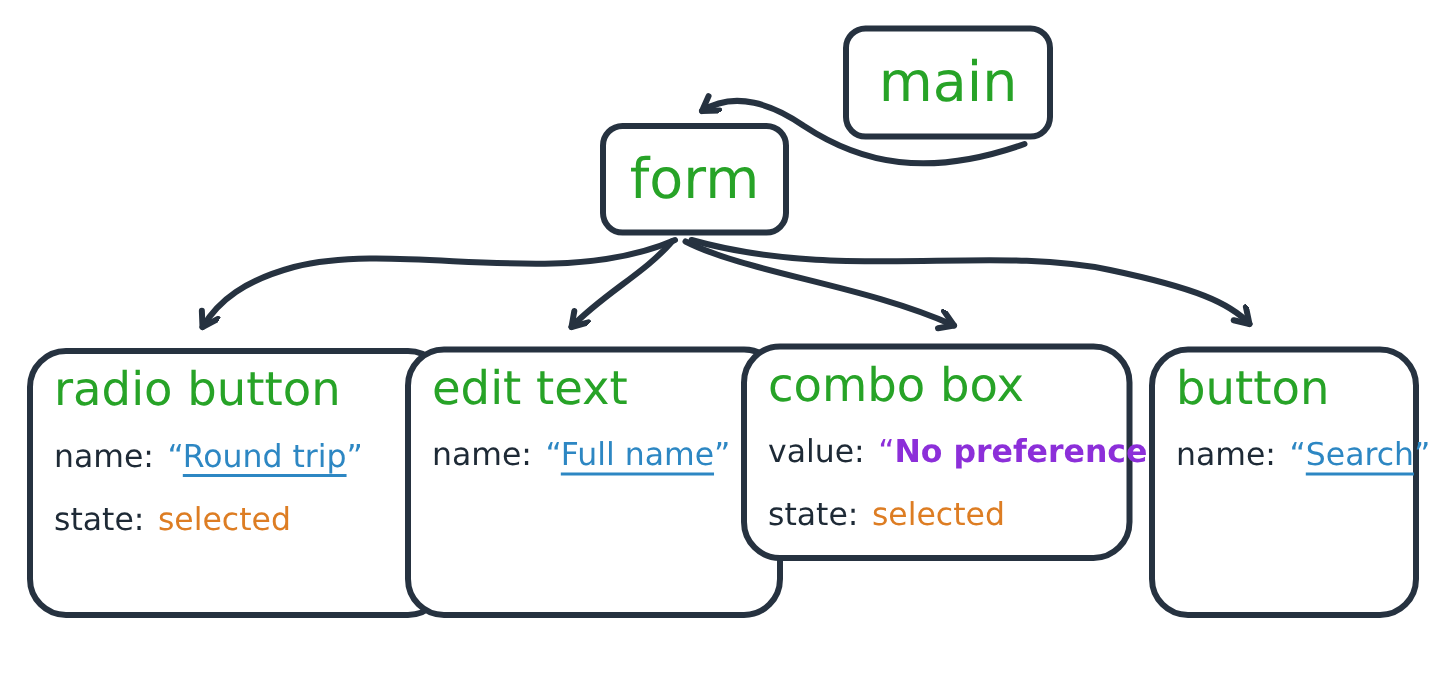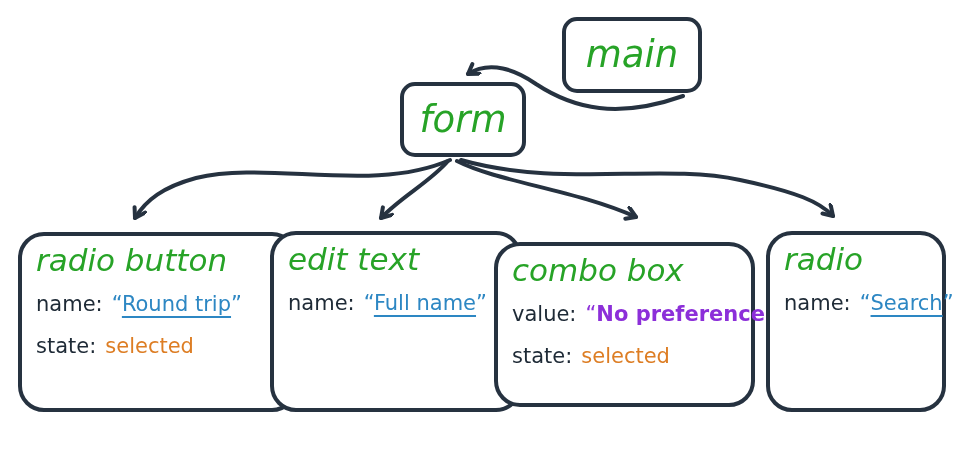--- a/index.html
+++ b/index.html
@@ -17,42 +17,42 @@
   }
   .edges{position:absolute;left:0;top:0;width:960px;height:464px;}
   .edges path{fill:none;stroke:var(--ink);stroke-width:4;stroke-linecap:round;}
   .node{
     position:absolute;background:#ffffff;border:4px solid var(--ink);
     box-sizing:border-box;
   }
   .node-root{border-radius:15px;display:flex;align-items:center;justify-content:center;}
   .node-child{border-radius:26px;padding:4px 14px;}
   .title{
-    font-style:italic;color:var(--green);white-space:nowrap;
+    color:var(--green);white-space:nowrap;
   }
   .node-root .title{font-size:37px;line-height:40px;}
   .node-child .title{font-size:31px;line-height:40px;margin:0 0 10px 0;}
   .prop{
     font-size:21px;line-height:29px;white-space:nowrap;
   }
   .prop + .prop{margin-top:13px;}
   .lbl{color:var(--label);margin-right:9px;}
   .q-blue,.v-blue{color:var(--blue);}
   .q-purple,.v-purple{color:var(--purple);}
   .v-purple{font-weight:bold;}
   .v-orange{color:var(--orange);}
   .underlined{
     text-decoration:underline;text-underline-offset:5px;text-decoration-thickness:2px;
   }
   
   .node-main  {left:562px;top:17px; width:140px;height:76px;}
   .node-form  {left:400px;top:82px; width:126px;height:75px;}
   .node-radio {left:18px; top:232px;width:280px;height:180px;}
   .node-edit  {left:270px;top:231px;width:252px;height:181px;}
-  .node-combo {left:494px;top:242px;width:261px;height:165px;}
+  .node-combo {left:494px;top:229px;width:261px;height:145px;}
   .node-button{left:766px;top:231px;width:180px;height:181px;}
 </style>
 </head>
 <body>
 
 <div class="stage">
 
   <svg class="edges" viewBox="0 0 960 464" xmlns="http://www.w3.org/2000/svg">
     <defs>
       <marker id="ah" markerWidth="18" markerHeight="18" refX="12" refY="7" orient="auto" markerUnits="userSpaceOnUse">
@@ -95,19 +95,19 @@
     <div class="title">combo box</div>
     <div class="prop">
       <span class="lbl">value:</span><span class="q-purple">“</span><span class="v-purple">No preference</span><span class="q-purple">”</span>
     </div>
     <div class="prop">
       <span class="lbl">state:</span><span class="v-orange">selected</span>
     </div>
   </div>
 
   <div class="node node-child node-button">
-    <div class="title">radio</div>
+    <div class="title">button</div>
     <div class="prop">
       <span class="lbl">name:</span><span class="q-blue">“</span><span class="v-blue underlined">Search</span><span class="q-blue">”</span>
     </div>
   </div>
 
 </div>
 
 </body></html>

